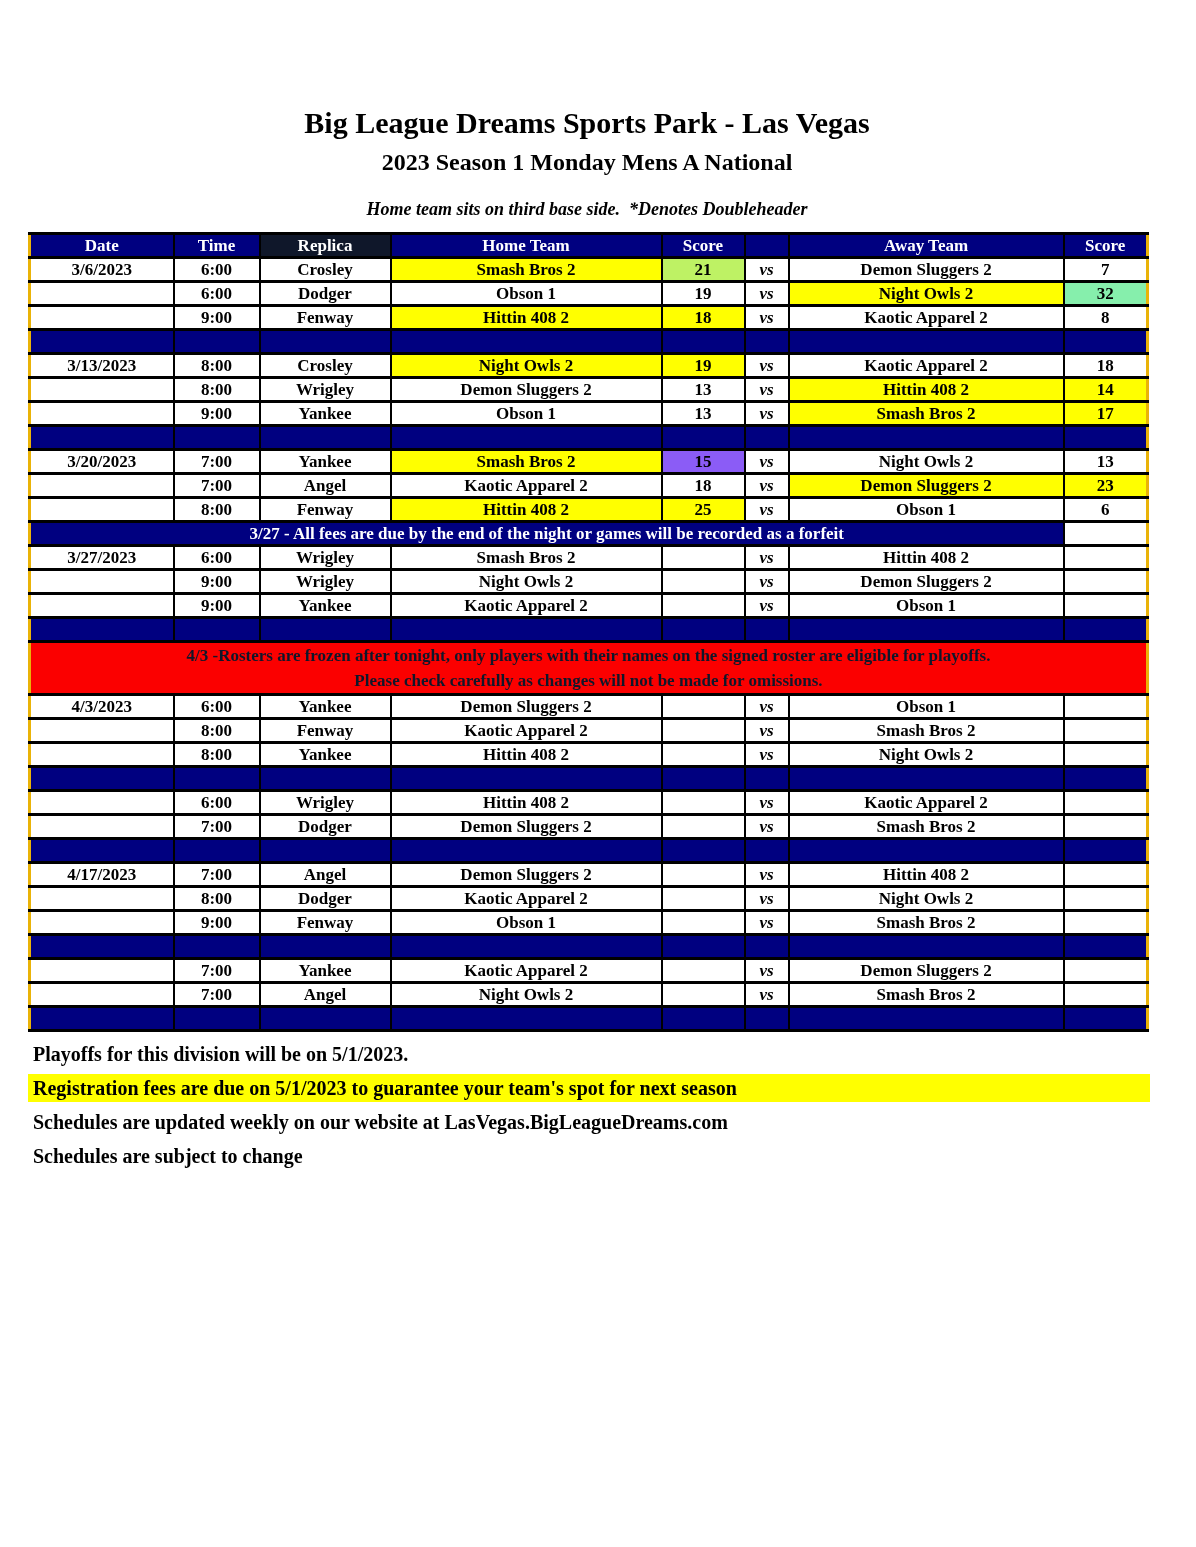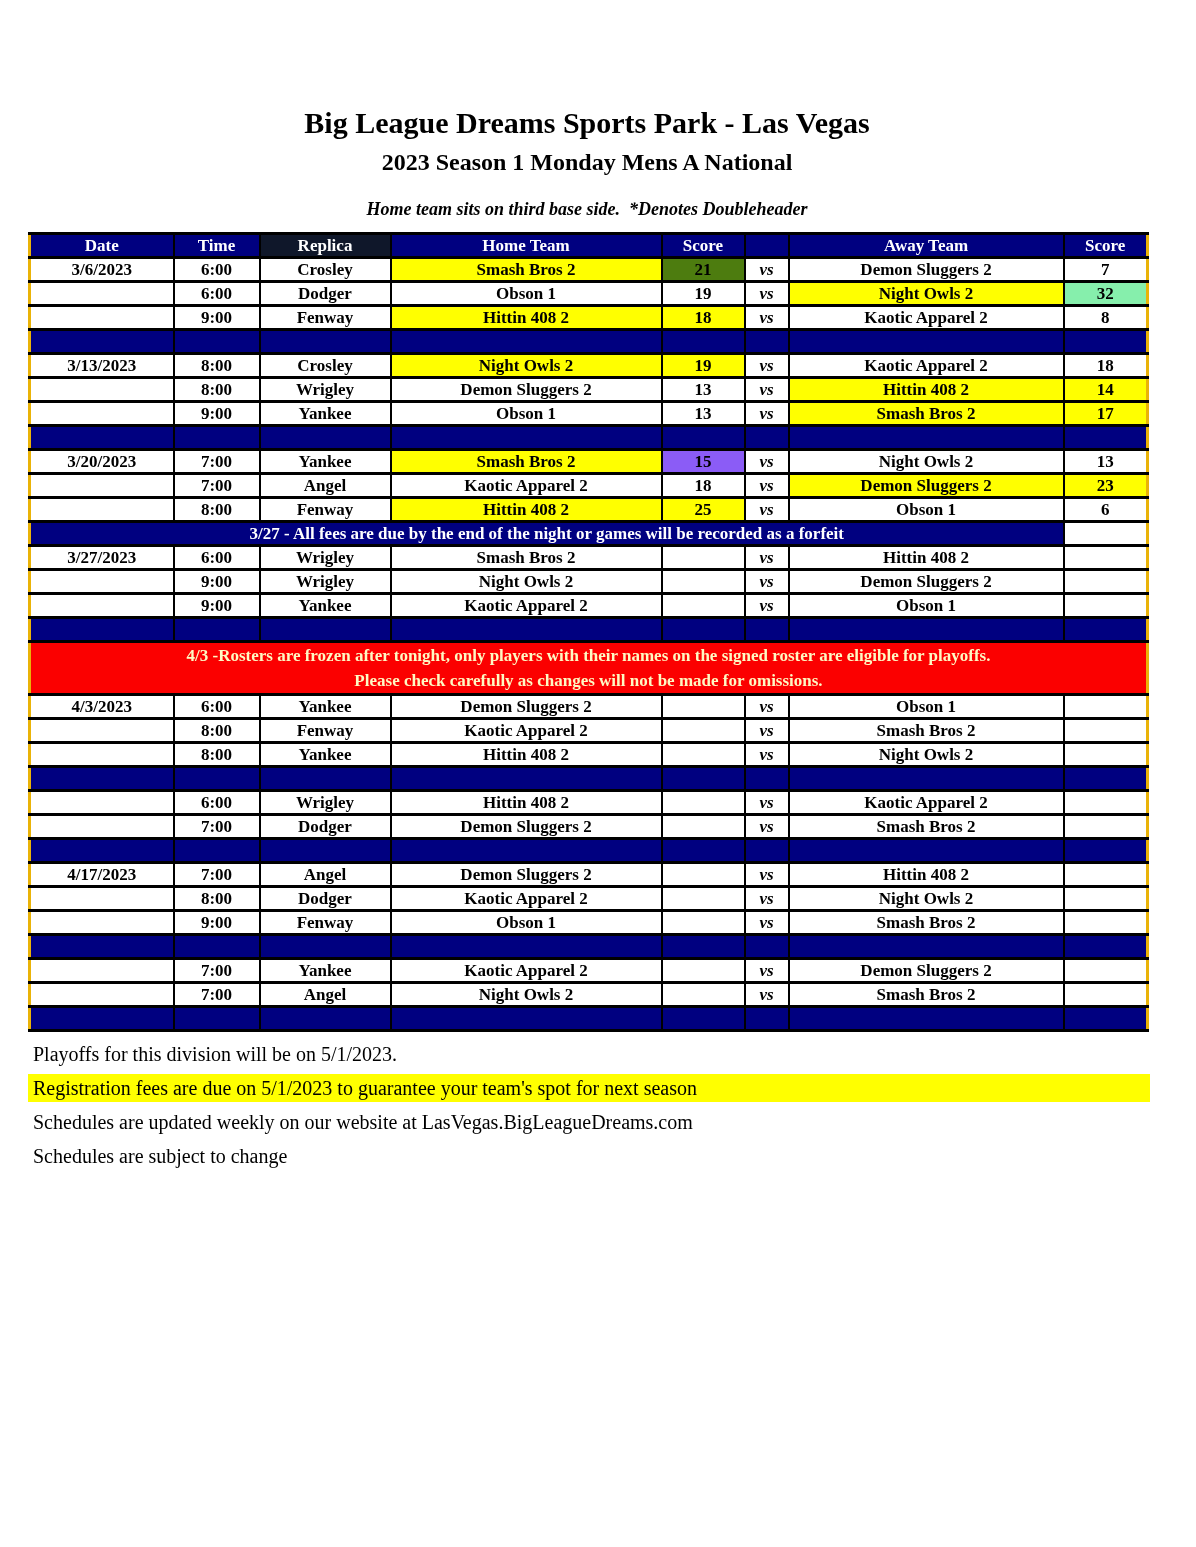--- a/index.html
+++ b/index.html
@@ -13,24 +13,24 @@
             margin-top:22px;white-space:pre-wrap;}
   table.sched{border-collapse:collapse;table-layout:fixed;margin:12px 0 0 28px;
               width:1118px;border:3px solid #eab308;}
   table.sched td,table.sched th{border-style:solid;border-color:#000;
               border-width:3px 2px;padding:0 2px;overflow:hidden;white-space:nowrap;
               font-weight:bold;font-size:17px;text-align:center;height:24px;
               box-sizing:border-box;}
   th.hdr{color:#fff;}
   td.sep{height:24px;}
   td.banner-navy{color:#fff;font-size:17px;}
-  td.banner-red{color:#fef9c3;font-size:17px;height:51px;line-height:25px;padding:0;}
+  td.banner-red{color:#0f172a;font-size:17px;height:51px;line-height:25px;padding:0;}
   td.vs{font-style:italic;font-size:15px;}
   .footer-block{margin-left:28px;margin-top:8px;width:1122px;}
-  .footer-line{font-size:20px;font-weight:normal;line-height:24px;margin-top:6px;
+  .footer-line{font-size:20px;font-weight:bold;line-height:24px;margin-top:6px;
                padding:2px 0 2px 5px;text-align:left;}
 </style>
 </head>
 <body>
 
 <div class="sheet">
   <div class="header-block">
     <h1 class="doc-title">Big League Dreams Sports Park - Las Vegas</h1>
     <h2 class="doc-subtitle">2023 Season 1 Monday Mens A National</h2>
     <div class="doc-note">Home team sits on third base side.  *Denotes Doubleheader</div>
@@ -58,21 +58,21 @@
           <th class="hdr" style="background: rgb(0, 0, 128);">Away Team</th>
           <th class="hdr" style="background: rgb(0, 0, 128);">Score</th>
         </tr>
       </thead>
     <tbody>
         <tr>
           <td>3/6/2023</td>
           <td>6:00</td>
           <td>Crosley</td>
           <td style="background: rgb(255, 255, 0);">Smash Bros 2</td>
-          <td style="background: #4d7c0f;">21</td>
+          <td style="background: #bef264;">21</td>
           <td class="vs">vs</td>
           <td>Demon Sluggers 2</td>
           <td>7</td>
         </tr>
         <tr>
           <td></td>
           <td>6:00</td>
           <td>Dodger</td>
           <td>Obson 1</td>
           <td>19</td>

